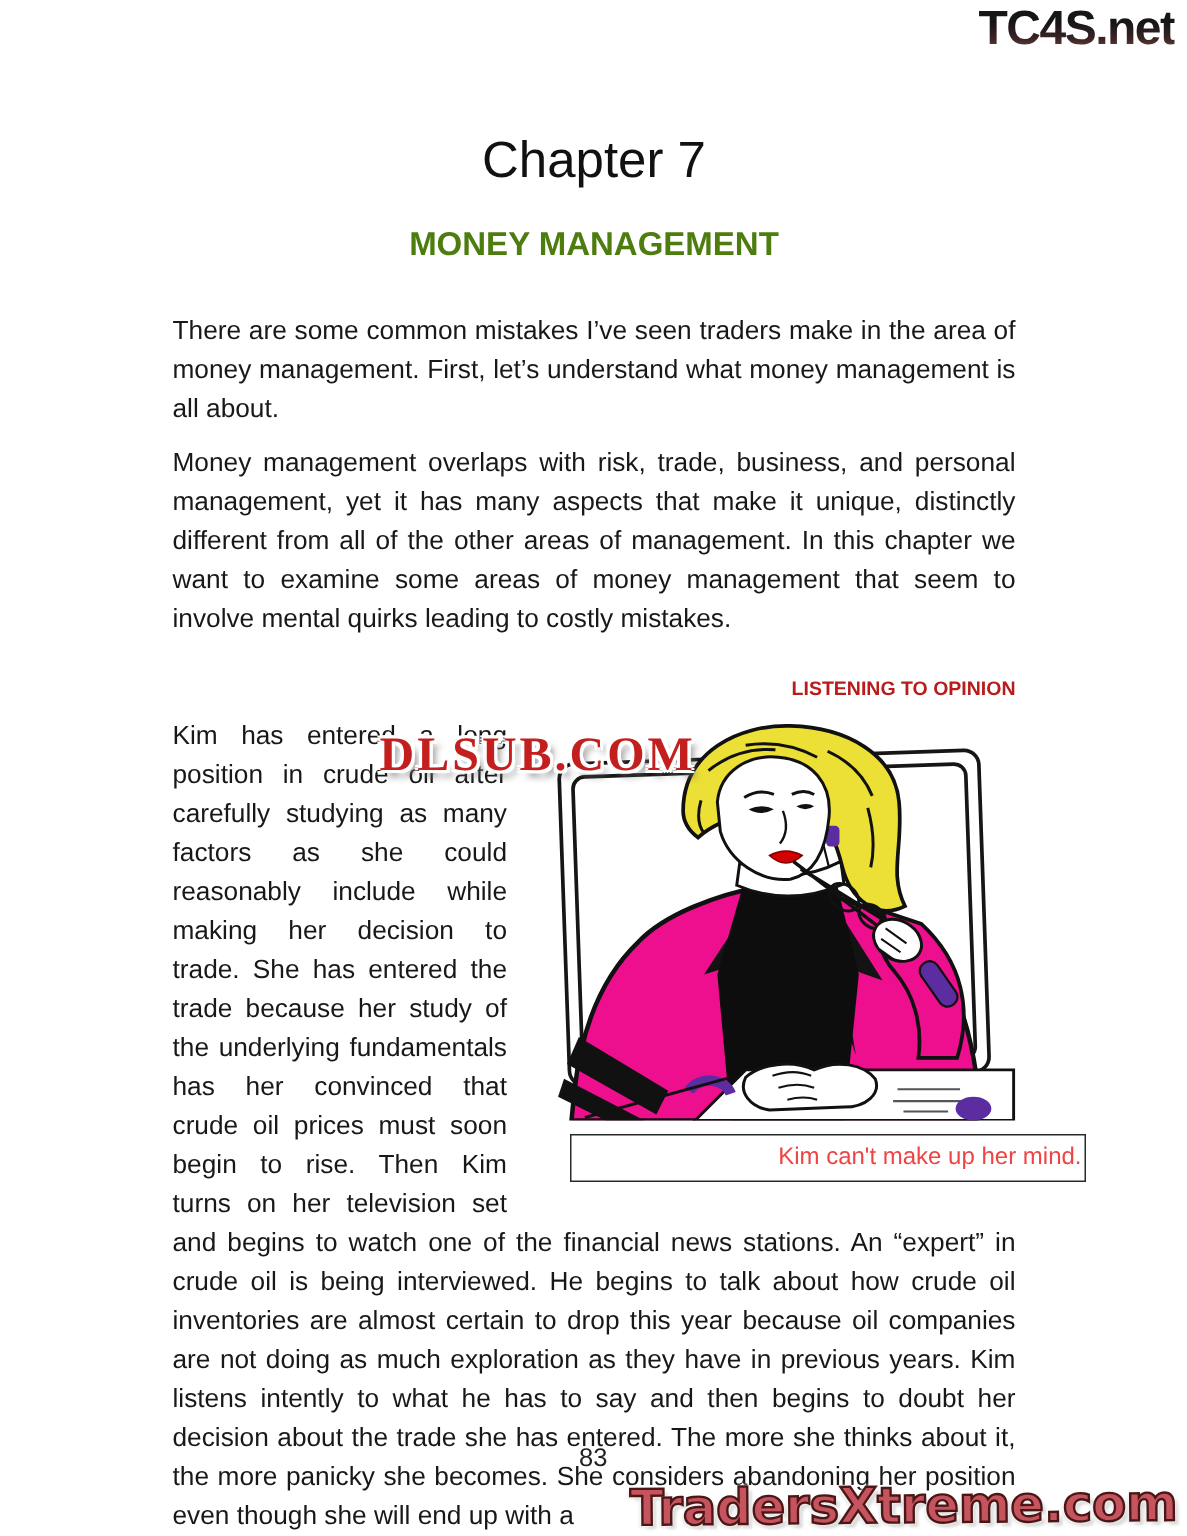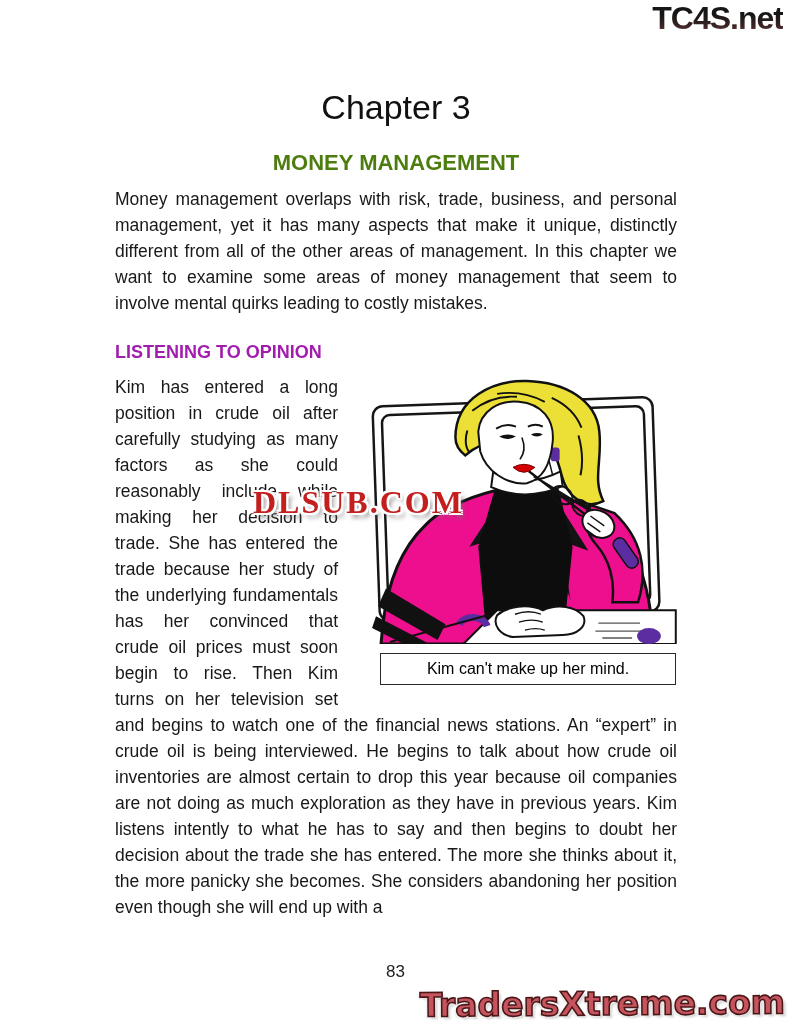--- a/index.html
+++ b/index.html
@@ -31,35 +31,35 @@
   .chapter-subtitle {
     text-align:center; font-size:22px; font-weight:bold; color:#4d7c0f;
     margin-top:23px;
   }
   .body-text {
     font-size:17.5px; line-height:26px; text-align:justify; color:#181818;
   }
   .para-intro-1 { margin-top:31px; }
   .para-intro-2 { margin-top:10px; }
   .section-heading {
-    text-align:left; font-size:18px; font-weight:bold; color:#a21caf;
+    text-align:right; font-size:13px; font-weight:bold; color:#b91c1c;
     margin-top:26px;
   }
   .story-block { margin-top:11px; }
   .story-block::after { content:""; display:block; clear:both; }
 
   
   .figure-box {
     float:right; width:330px; margin:2px 0 2px 9px;
   }
   .figure-caption {
-    width:296px; margin:2px 0 0 33px;
+    width:344px; margin:2px 0 0 33px;
     border:1.5px solid #2a2a2a;
-    text-align:center; font-size:16px; line-height:19px;
-    padding:5px 2px 6px 2px; color:#000000;
+    text-align:right; font-size:16px; line-height:19px;
+    padding:5px 2px 6px 2px; color:#ef4444;
   }
 
   
   .watermark {
     position:absolute; left:253px; top:484px; z-index:30;
     font-family:"Liberation Serif", serif;
     font-weight:bold; font-size:32px; letter-spacing:2px;
     color:#c41f1f;
     text-shadow:
       -2px -2px 0 #fff, 2px -2px 0 #fff, -2px 2px 0 #fff, 2px 2px 0 #fff,
@@ -85,23 +85,24 @@
     transform:rotate(-0.5deg);
   }
 </style>
 </head>
 <body>
 
 <div class="tc4s-logo">TC4S.net</div>
 
 <div class="page-main">
 
-  <div class="chapter-title">Chapter 3</div>
+  <div class="chapter-title">Chapter 7</div>
   <div class="chapter-subtitle">MONEY MANAGEMENT</div>
 
+  <p class="body-text para-intro-1">There are some common mistakes I’ve seen traders make in the area of money management.  First, let’s understand what money management is all about.</p>
   <p class="body-text para-intro-2">Money management overlaps with risk, trade, business, and personal management, yet it has many aspects that make it unique, distinctly different from all of the other areas of management.  In this chapter we want to examine some areas of money management that seem to involve mental quirks leading to costly mistakes.</p>
 
   <div class="section-heading">LISTENING TO OPINION</div>
 
   <div class="body-text story-block">
 
     <div class="figure-box">
       
       <svg viewBox="0 0 330 270" width="330" height="268" xmlns="http://www.w3.org/2000/svg">
 

